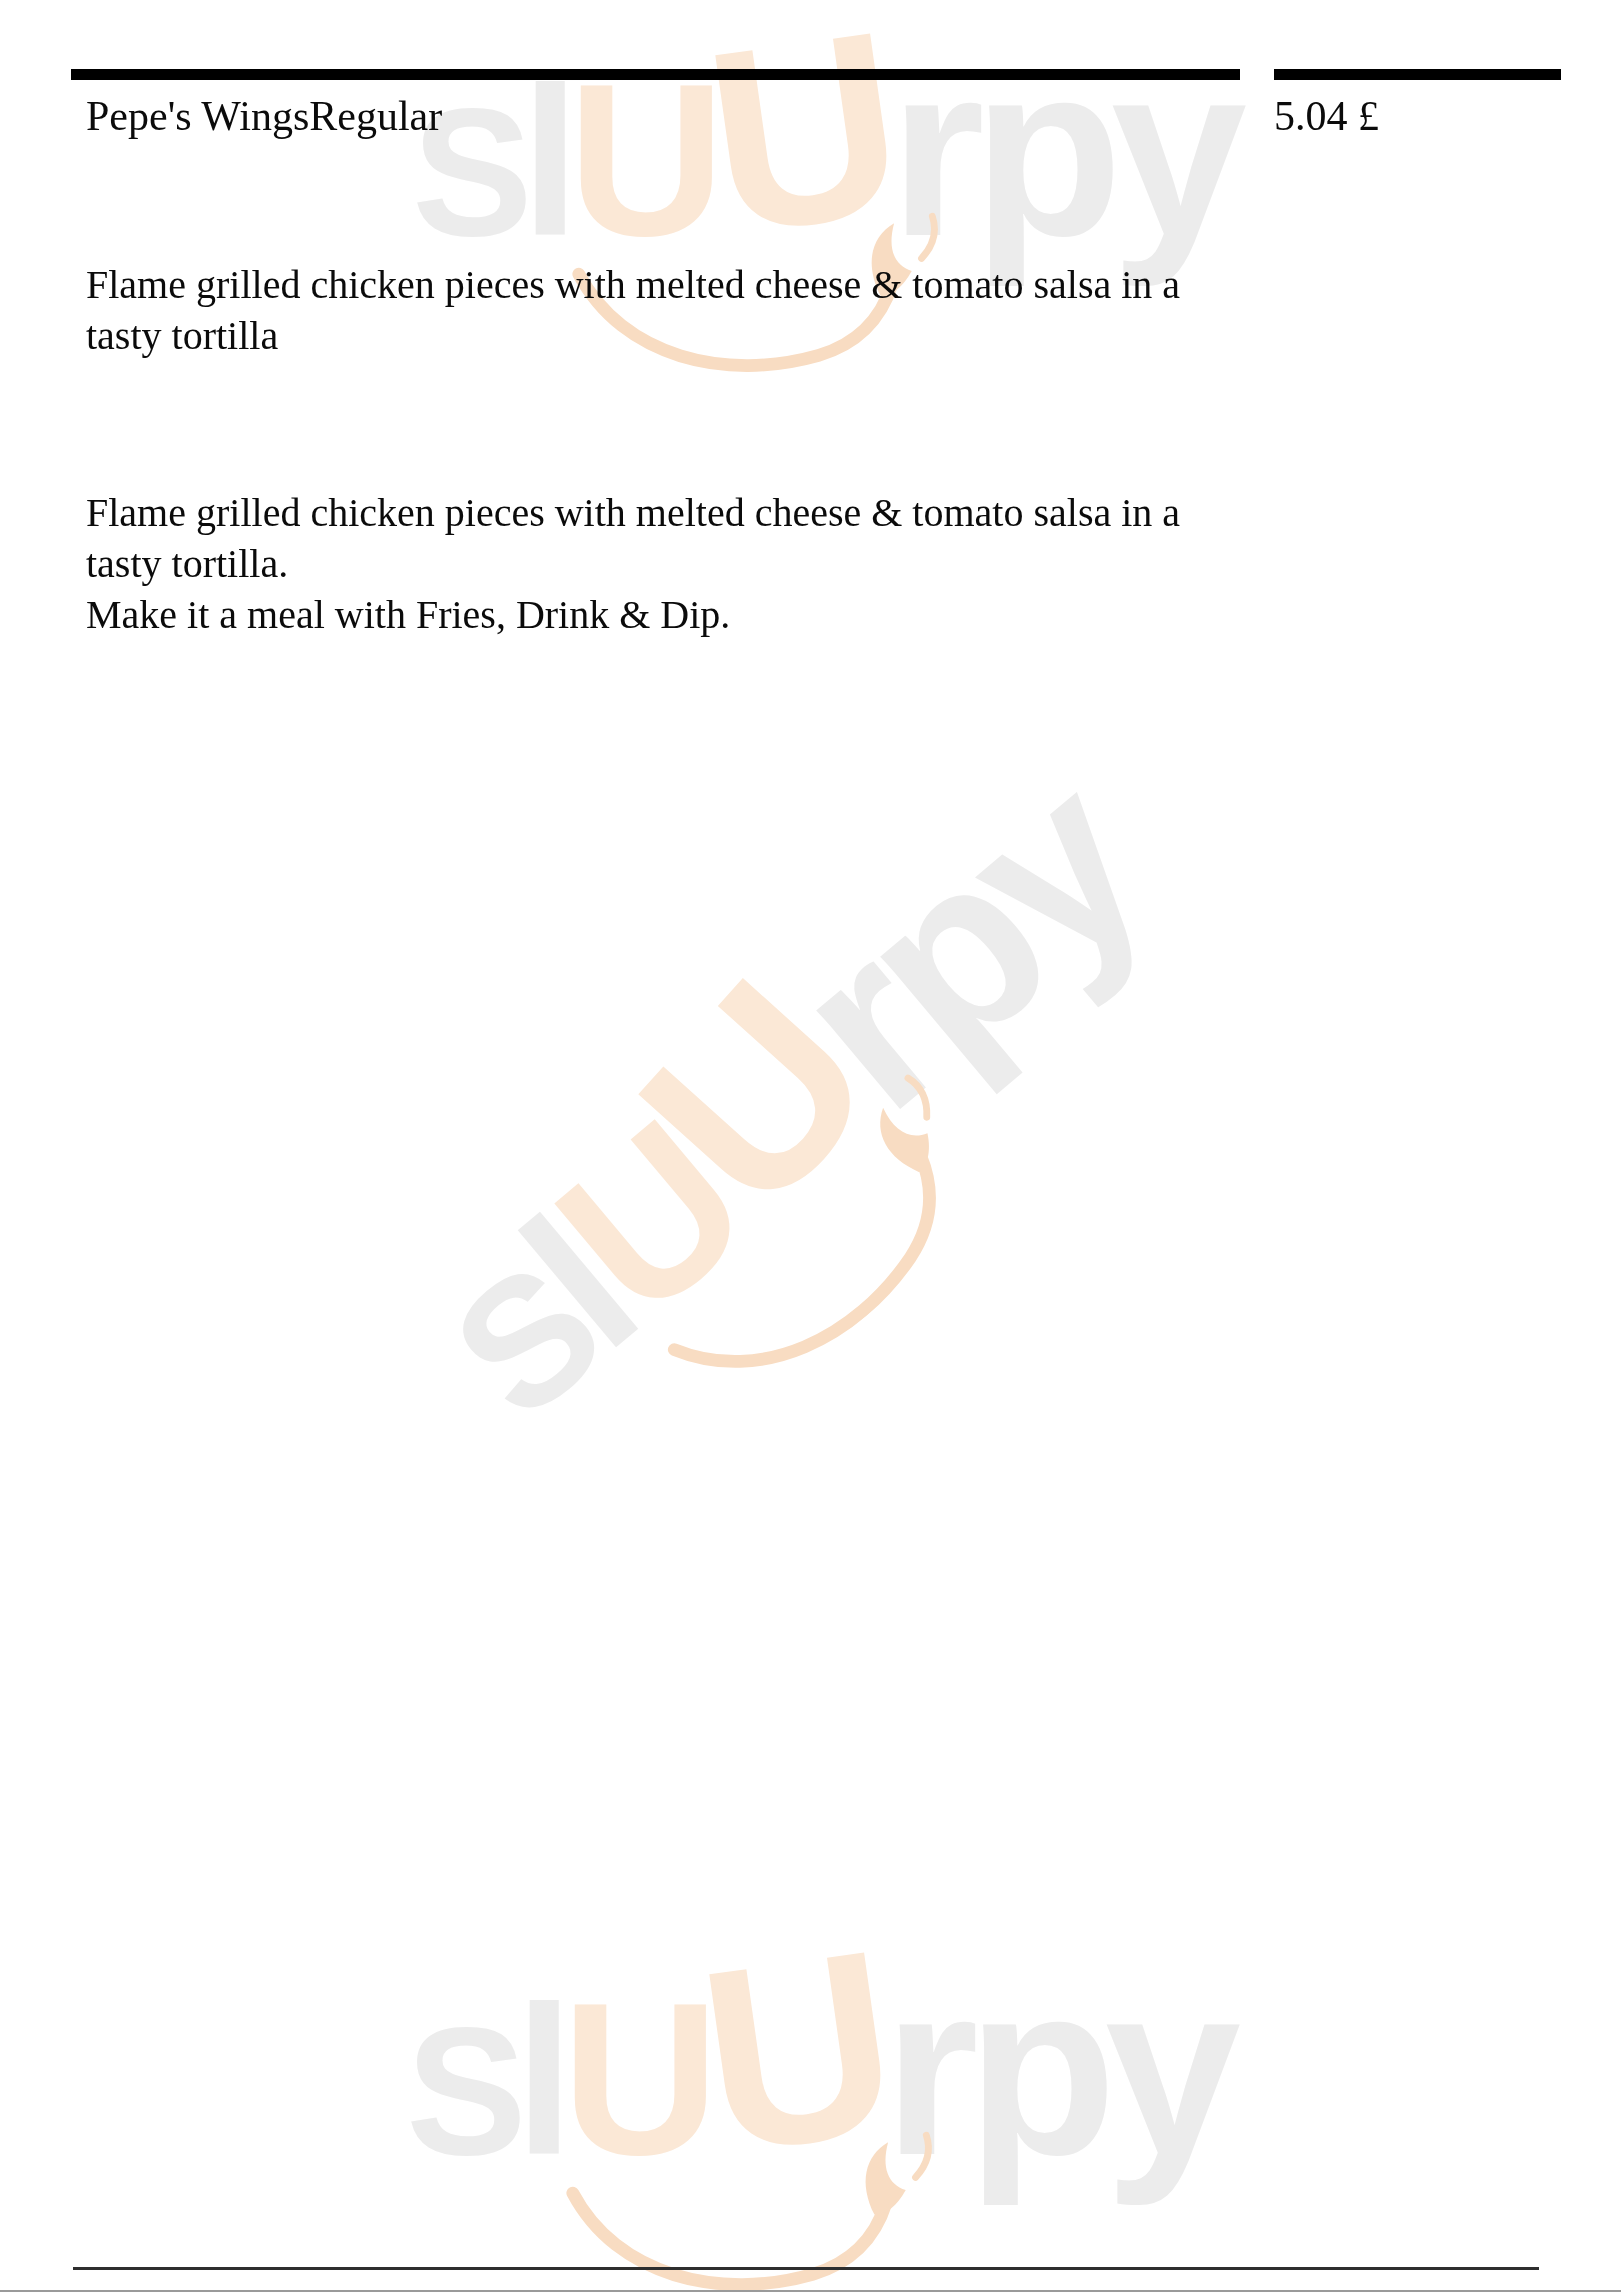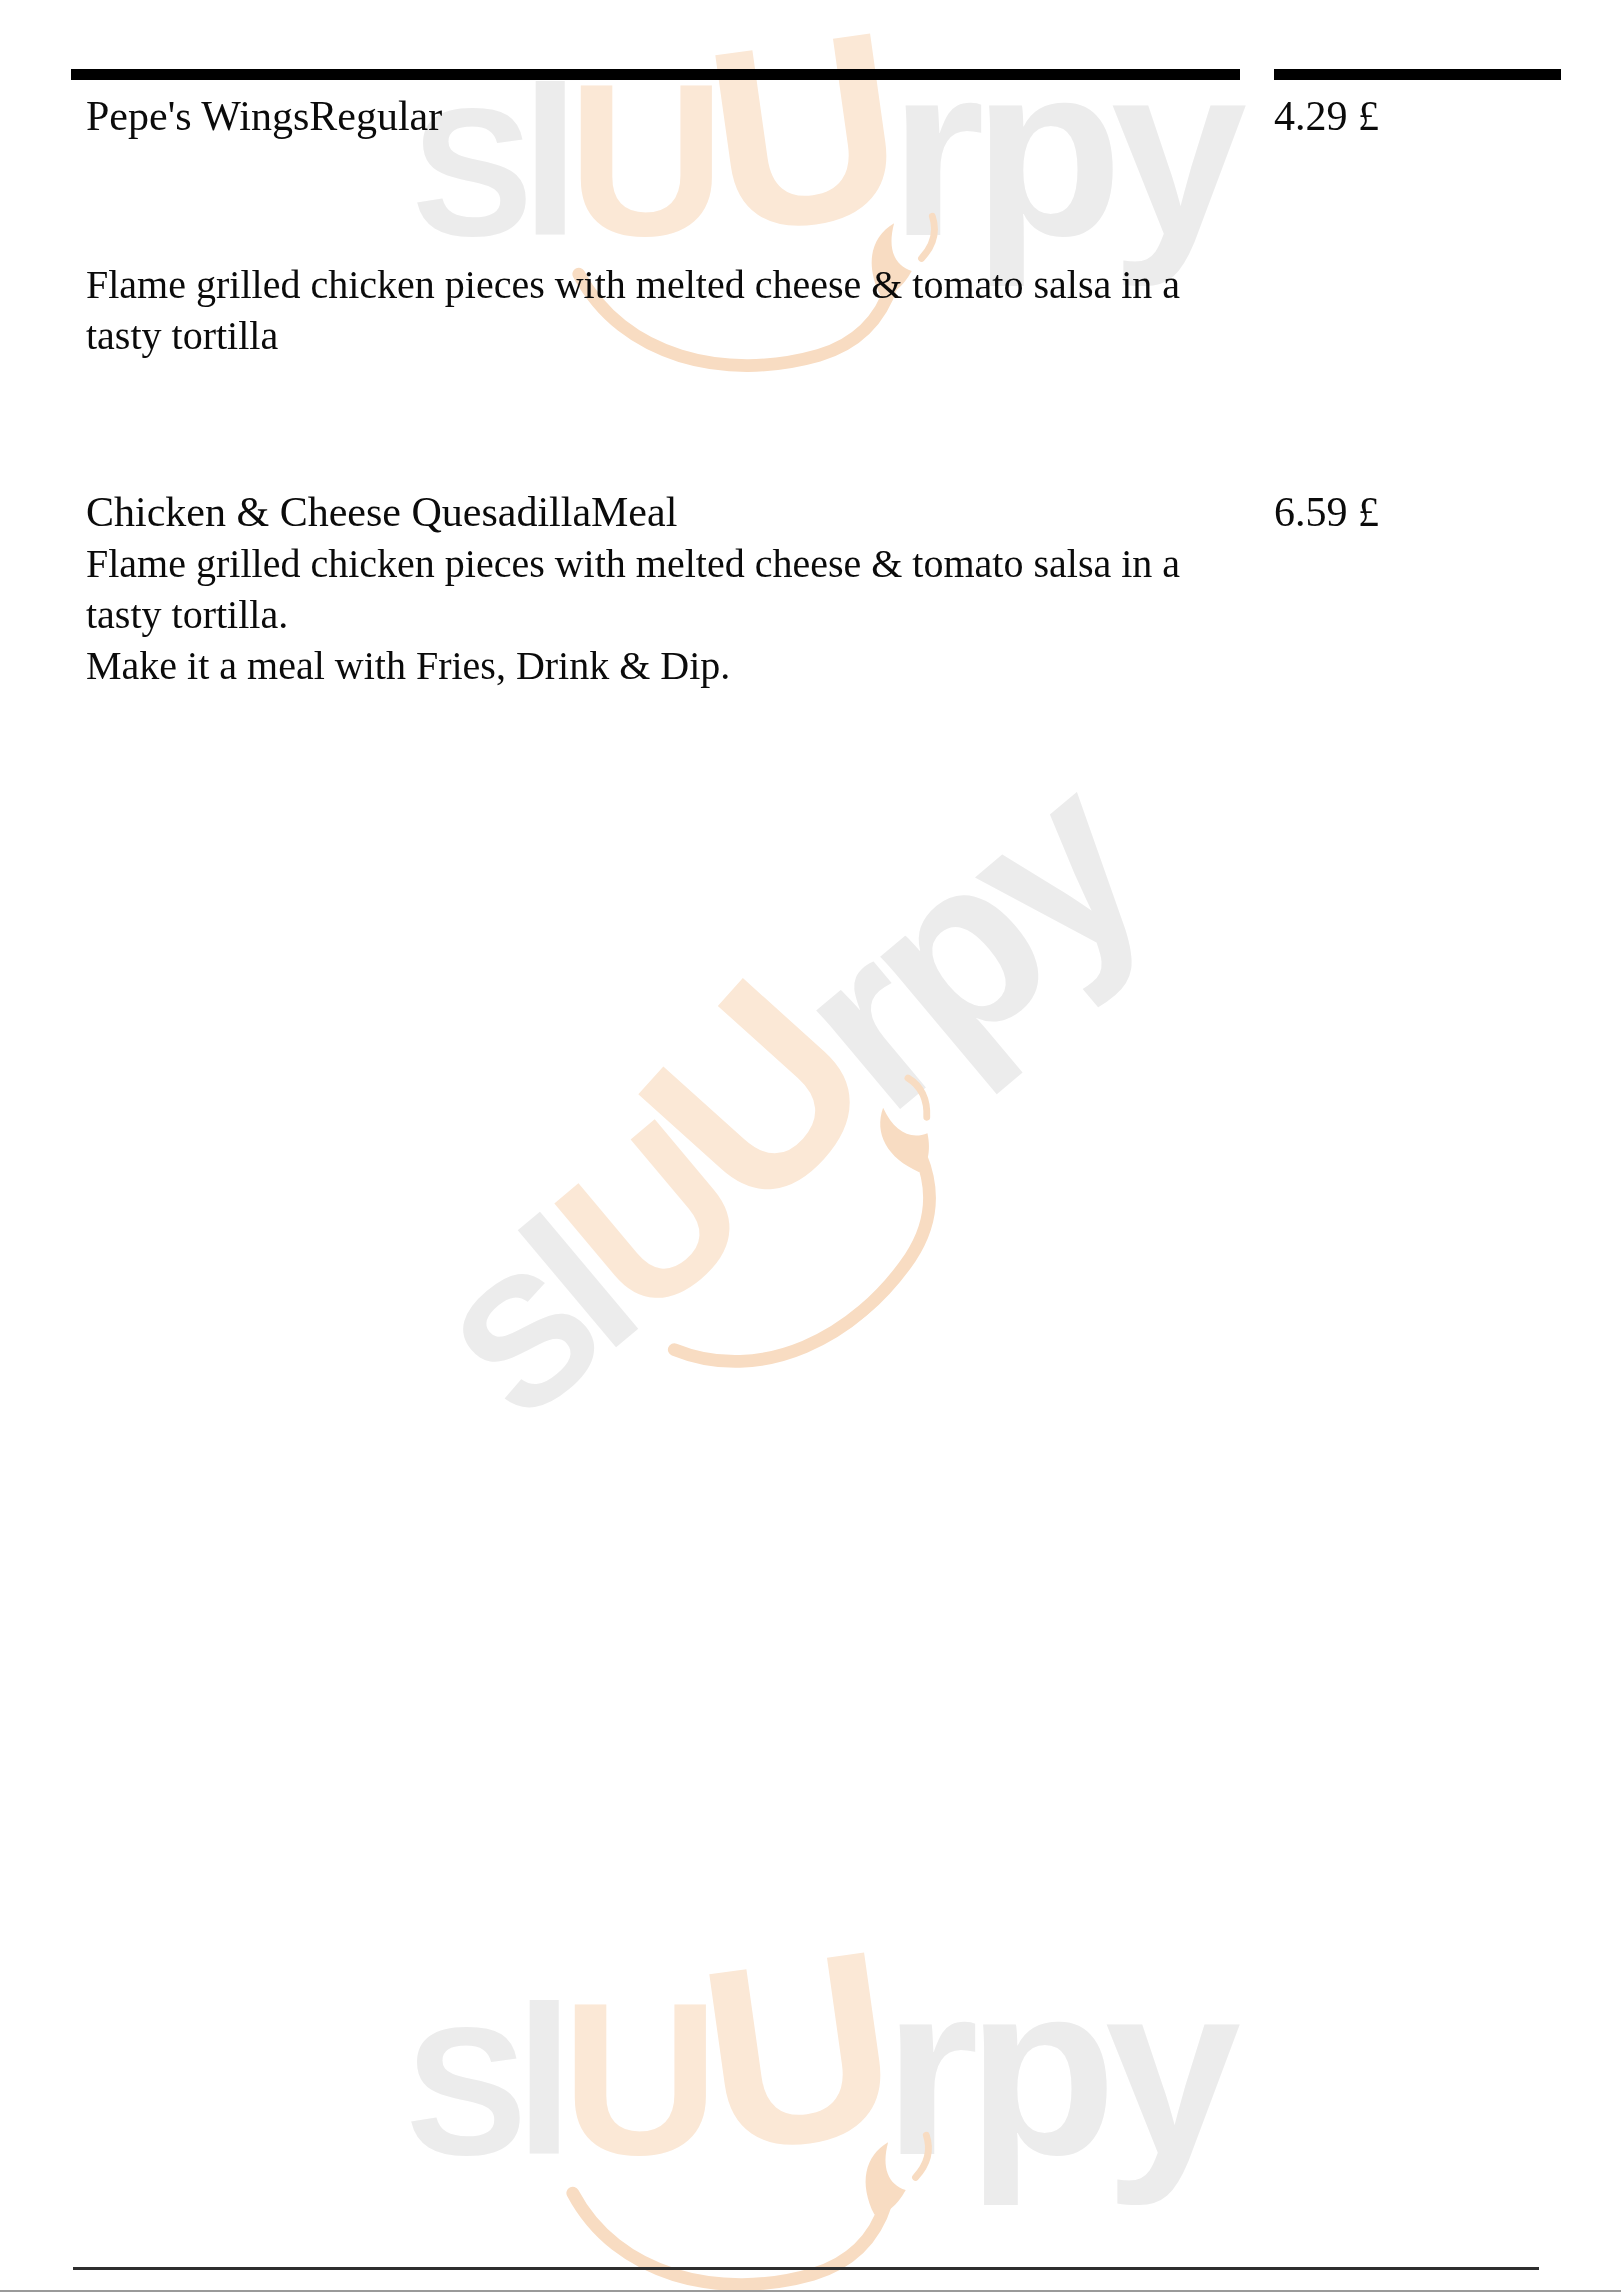--- a/index.html
+++ b/index.html
@@ -103,34 +103,30 @@
       <path d="M 520 224 C 532 211, 536 196, 531 181" fill="none" stroke-width="7" stroke-linecap="round" stroke="#f8dcc2"></path>
     </svg>
   </div>
 
   <div class="rule rule-left" style="background: rgb(0, 0, 0);"></div>
   <div class="rule rule-right" style="background: rgb(0, 0, 0);"></div>
 
   <section class="item item-1">
     <div class="item-head">
       <h2 class="item-name">Pepe's WingsRegular</h2>
-      <span class="item-price">4.29 £</span>
+      <span class="item-price">5.04 £</span>
     </div>
   </section>
 
   <section class="item item-2">
     <p class="item-desc">Flame grilled chicken pieces with melted cheese &amp; tomato salsa in a
 tasty tortilla</p>
   </section>
 
   <section class="item item-3">
-    <div class="item-head">
-      <h2 class="item-name">Chicken &amp; Cheese QuesadillaMeal</h2>
-      <span class="item-price">6.59 £</span>
-    </div>
     <p class="item-desc">Flame grilled chicken pieces with melted cheese &amp; tomato salsa in a
 tasty tortilla.
 Make it a meal with Fries, Drink &amp; Dip.</p>
   </section>
 
   <div class="footer-rule" style="background: rgb(46, 46, 46);"></div>
   <div class="edge-line" style="background: rgb(154, 154, 154);"></div>
 
 </div>
 

